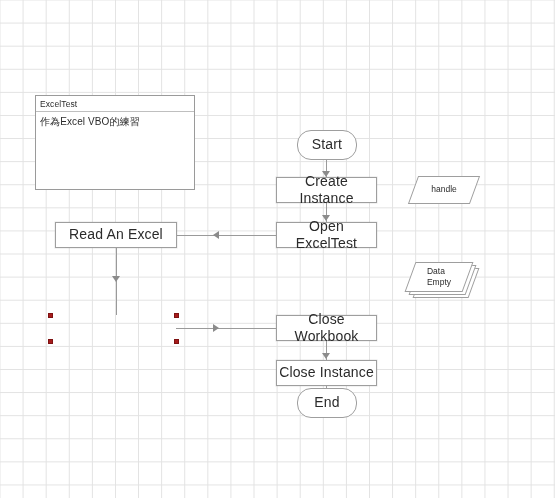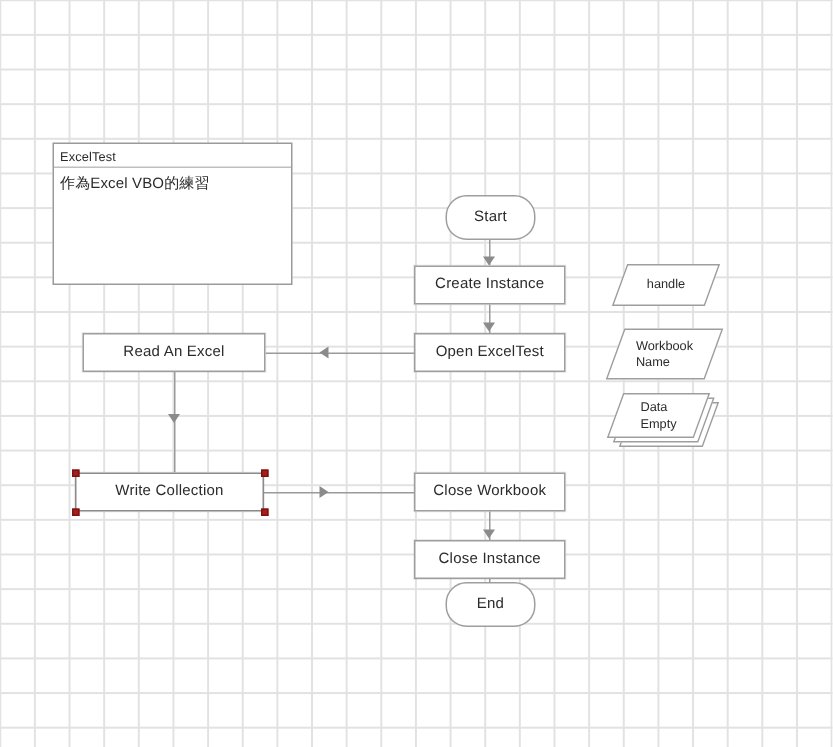--- a/index.html
+++ b/index.html
@@ -29,21 +29,21 @@
 
   
   .node {
     position: absolute;
     box-sizing: border-box;
     display: flex;
     align-items: center;
     justify-content: center;
     text-align: center;
     color: #2b2b2b;
-    font-size: 10px;
+    font-size: 14px;
     line-height: 1.25;
     letter-spacing: .15px;
     background: #ffffff;
   }
 
   .process {
     border: 1px solid #9e9e9e;
     box-shadow: 0 0 0 0.5px rgba(150,150,150,.25);
   }
 
@@ -200,41 +200,33 @@
     <span>End</span>
   </div>
 
   <div class="node process" style="left:55px; top:222px; width:122px; height:26px;">
     <span>Read An Excel</span>
   </div>
 
   <div class="conn conn-v" style="left:116px; top:248px; height:67px;"></div>
   <div class="arrow arrow-down" style="left:112px; top:276px;"></div>
 
-  <div class="node process selected-node" style="left:50px; top:315px; width:126px; height:26px;">
-    <span>Write Collection</span>
-  </div>
   <div class="sel-handle" style="left:48px; top:313px;"></div>
   <div class="sel-handle" style="left:174px; top:313px;"></div>
   <div class="sel-handle" style="left:48px; top:339px;"></div>
   <div class="sel-handle" style="left:174px; top:339px;"></div>
 
   <div class="conn conn-h" style="left:176px; top:328px; width:100px;"></div>
   <div class="arrow arrow-right" style="left:213px; top:324px;"></div>
 
   <div class="data-shape" style="left:413px; top:176px; width:62px; height:28px;">
     <div class="skew"></div>
     <div class="label">handle</div>
   </div>
 
-  <div class="data-shape" style="left:410px; top:219px; width:66px; height:34px;">
-    <div class="skew"></div>
-    <div class="label">Workbook
-Name</div>
-  </div>
 
   <div class="data-shape" style="left:410px; top:262px; width:58px; height:30px;">
     <div class="stack-layer" style="left:8px; top:6px; right:-6px; bottom:-6px;"></div>
     <div class="stack-layer" style="left:4px; top:3px; right:-3px; bottom:-3px;"></div>
     <div class="skew"></div>
     <div class="label">Data
 Empty</div>
   </div>
 
 </div>

